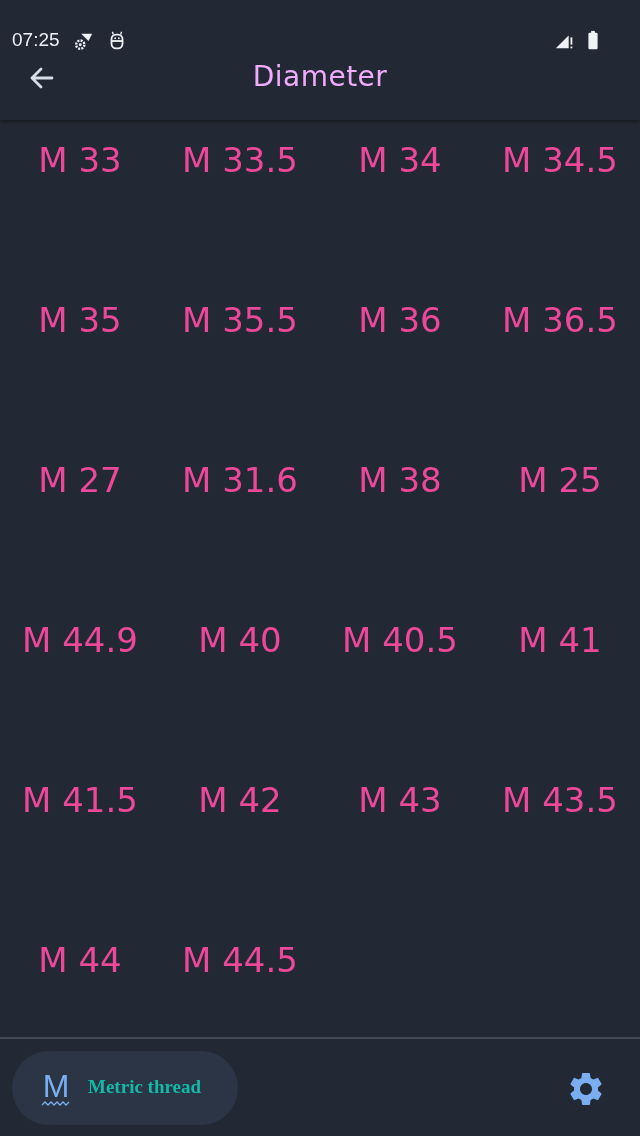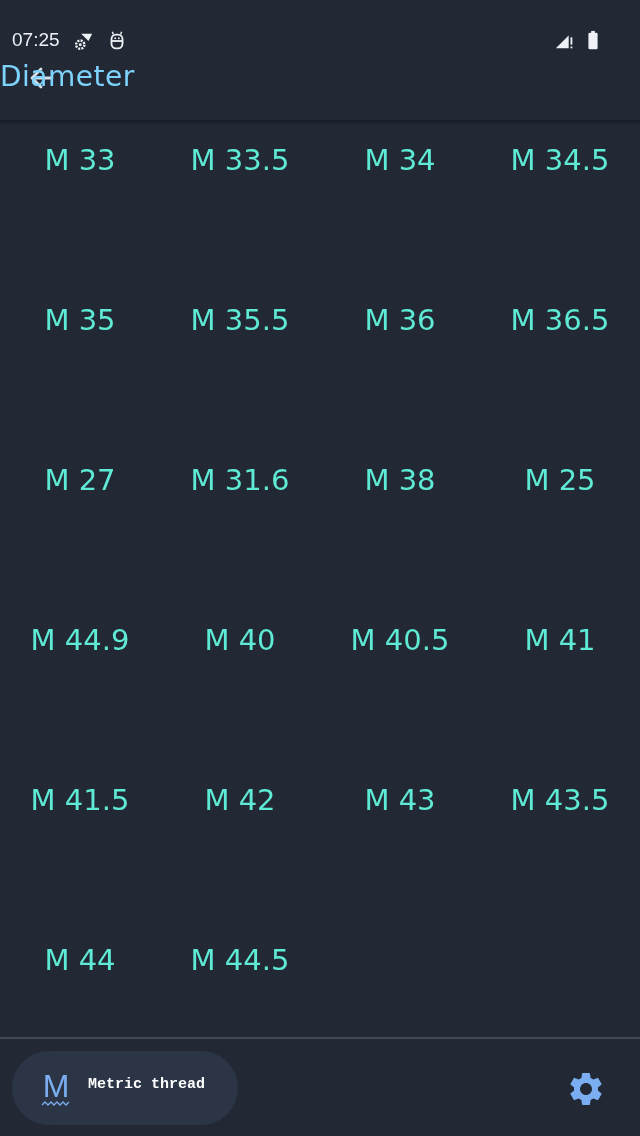--- a/index.html
+++ b/index.html
@@ -16,46 +16,46 @@
   }
   .sb-time { position:absolute; left:12px; top:7px; font-size:19px; color:#eef1f5; font-family:"Liberation Sans", sans-serif; }
   .sb-icon { position:absolute; top:8px; width:22px; height:22px; }
   .appbar {
     position:absolute; left:0; top:38px; width:640px; height:82px;
     background:#222935; z-index:4;
     box-shadow:0 2px 3px rgba(0,0,0,0.35);
   }
   .back-btn { position:absolute; left:22px; top:20px; width:40px; height:40px; cursor:pointer; }
   .title {
-    position:absolute; left:0; right:0; top:22px; 
-    font-size:28px; color:#7dd3fc; letter-spacing:0.5px;
+    position:absolute; left:0; right:0; top:22px; text-align:center;
+    font-size:28px; color:#f0abfc; letter-spacing:0.5px;
   }
   .grid-viewport {
     position:absolute; left:0; top:120px; width:640px; height:917px; overflow:hidden;
   }
   .grid {
     position:absolute; left:0; top:-160px; width:640px;
     display:grid; grid-template-columns:repeat(4,160px); grid-auto-rows:160px;
   }
   .cell {
     display:flex; align-items:center; justify-content:center;
-    font-size:29px; color:#5eead4; cursor:pointer;text-align:center;
+    font-size:34px; color:#ec4899; cursor:pointer;text-align:center;
   }
   .bottombar {
     position:absolute; left:0; top:1037px; width:640px; height:99px;
     background:#222935; border-top:2px solid #414955;
   }
   .chip {
     position:absolute; left:12px; top:12px; width:226px; height:74px;
     border-radius:37px; background:#2b3545; cursor:pointer;
   }
   .chip-icon { position:absolute; left:28px; top:18px; width:32px; height:40px; }
   .chip-label {
-    position:absolute; left:76px; top:25px; font-size:15px; font-weight:bold;
-    color:#ffffff; font-family:Liberation Mono, monospace;
+    position:absolute; left:76px; top:25px; font-size:19px; font-weight:bold;
+    color:#14b8a6; font-family:Liberation Serif, serif;
   }
   .settings-btn { position:absolute; left:566px; top:30px; width:40px; height:40px; cursor:pointer; }
 </style>
 </head>
 <body>
 
 <div class="statusbar">
   <span class="sb-time">07:25</span>
   <svg class="sb-icon" style="left:72px;" viewBox="0 0 24 24">
     <path d="M10 4 L22 4 L18 12 Z" fill="#eef1f5"></path>

